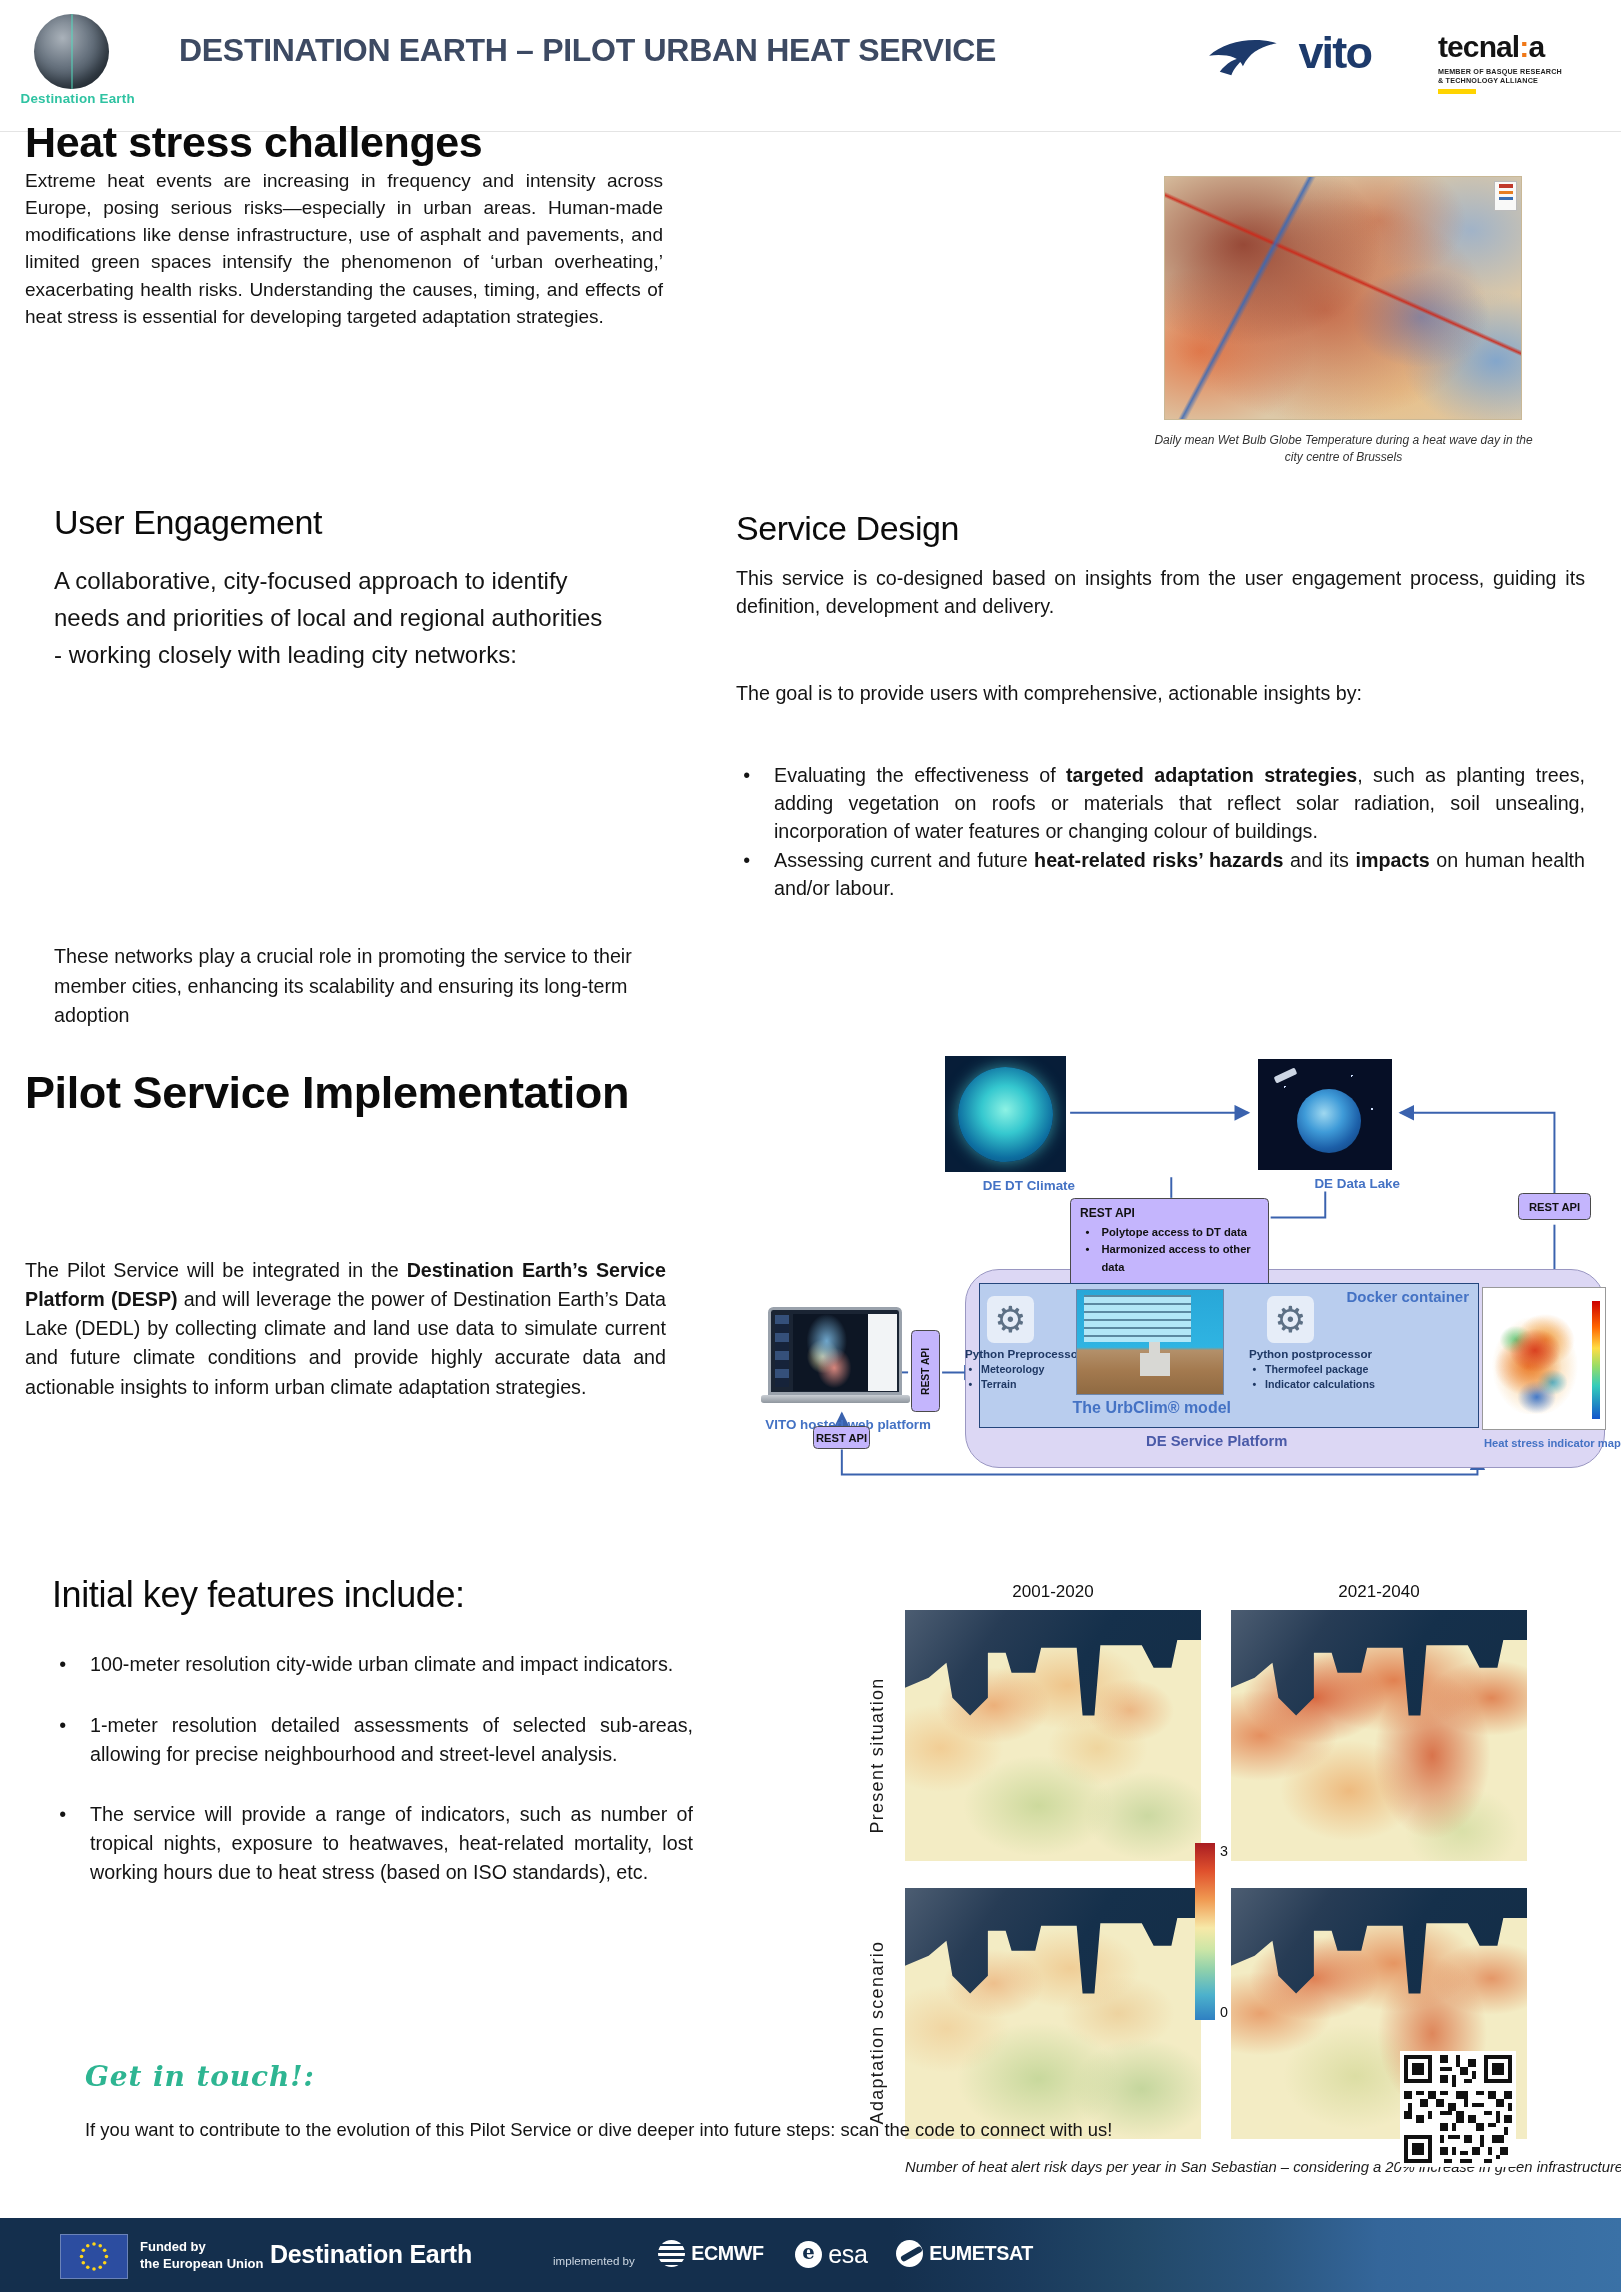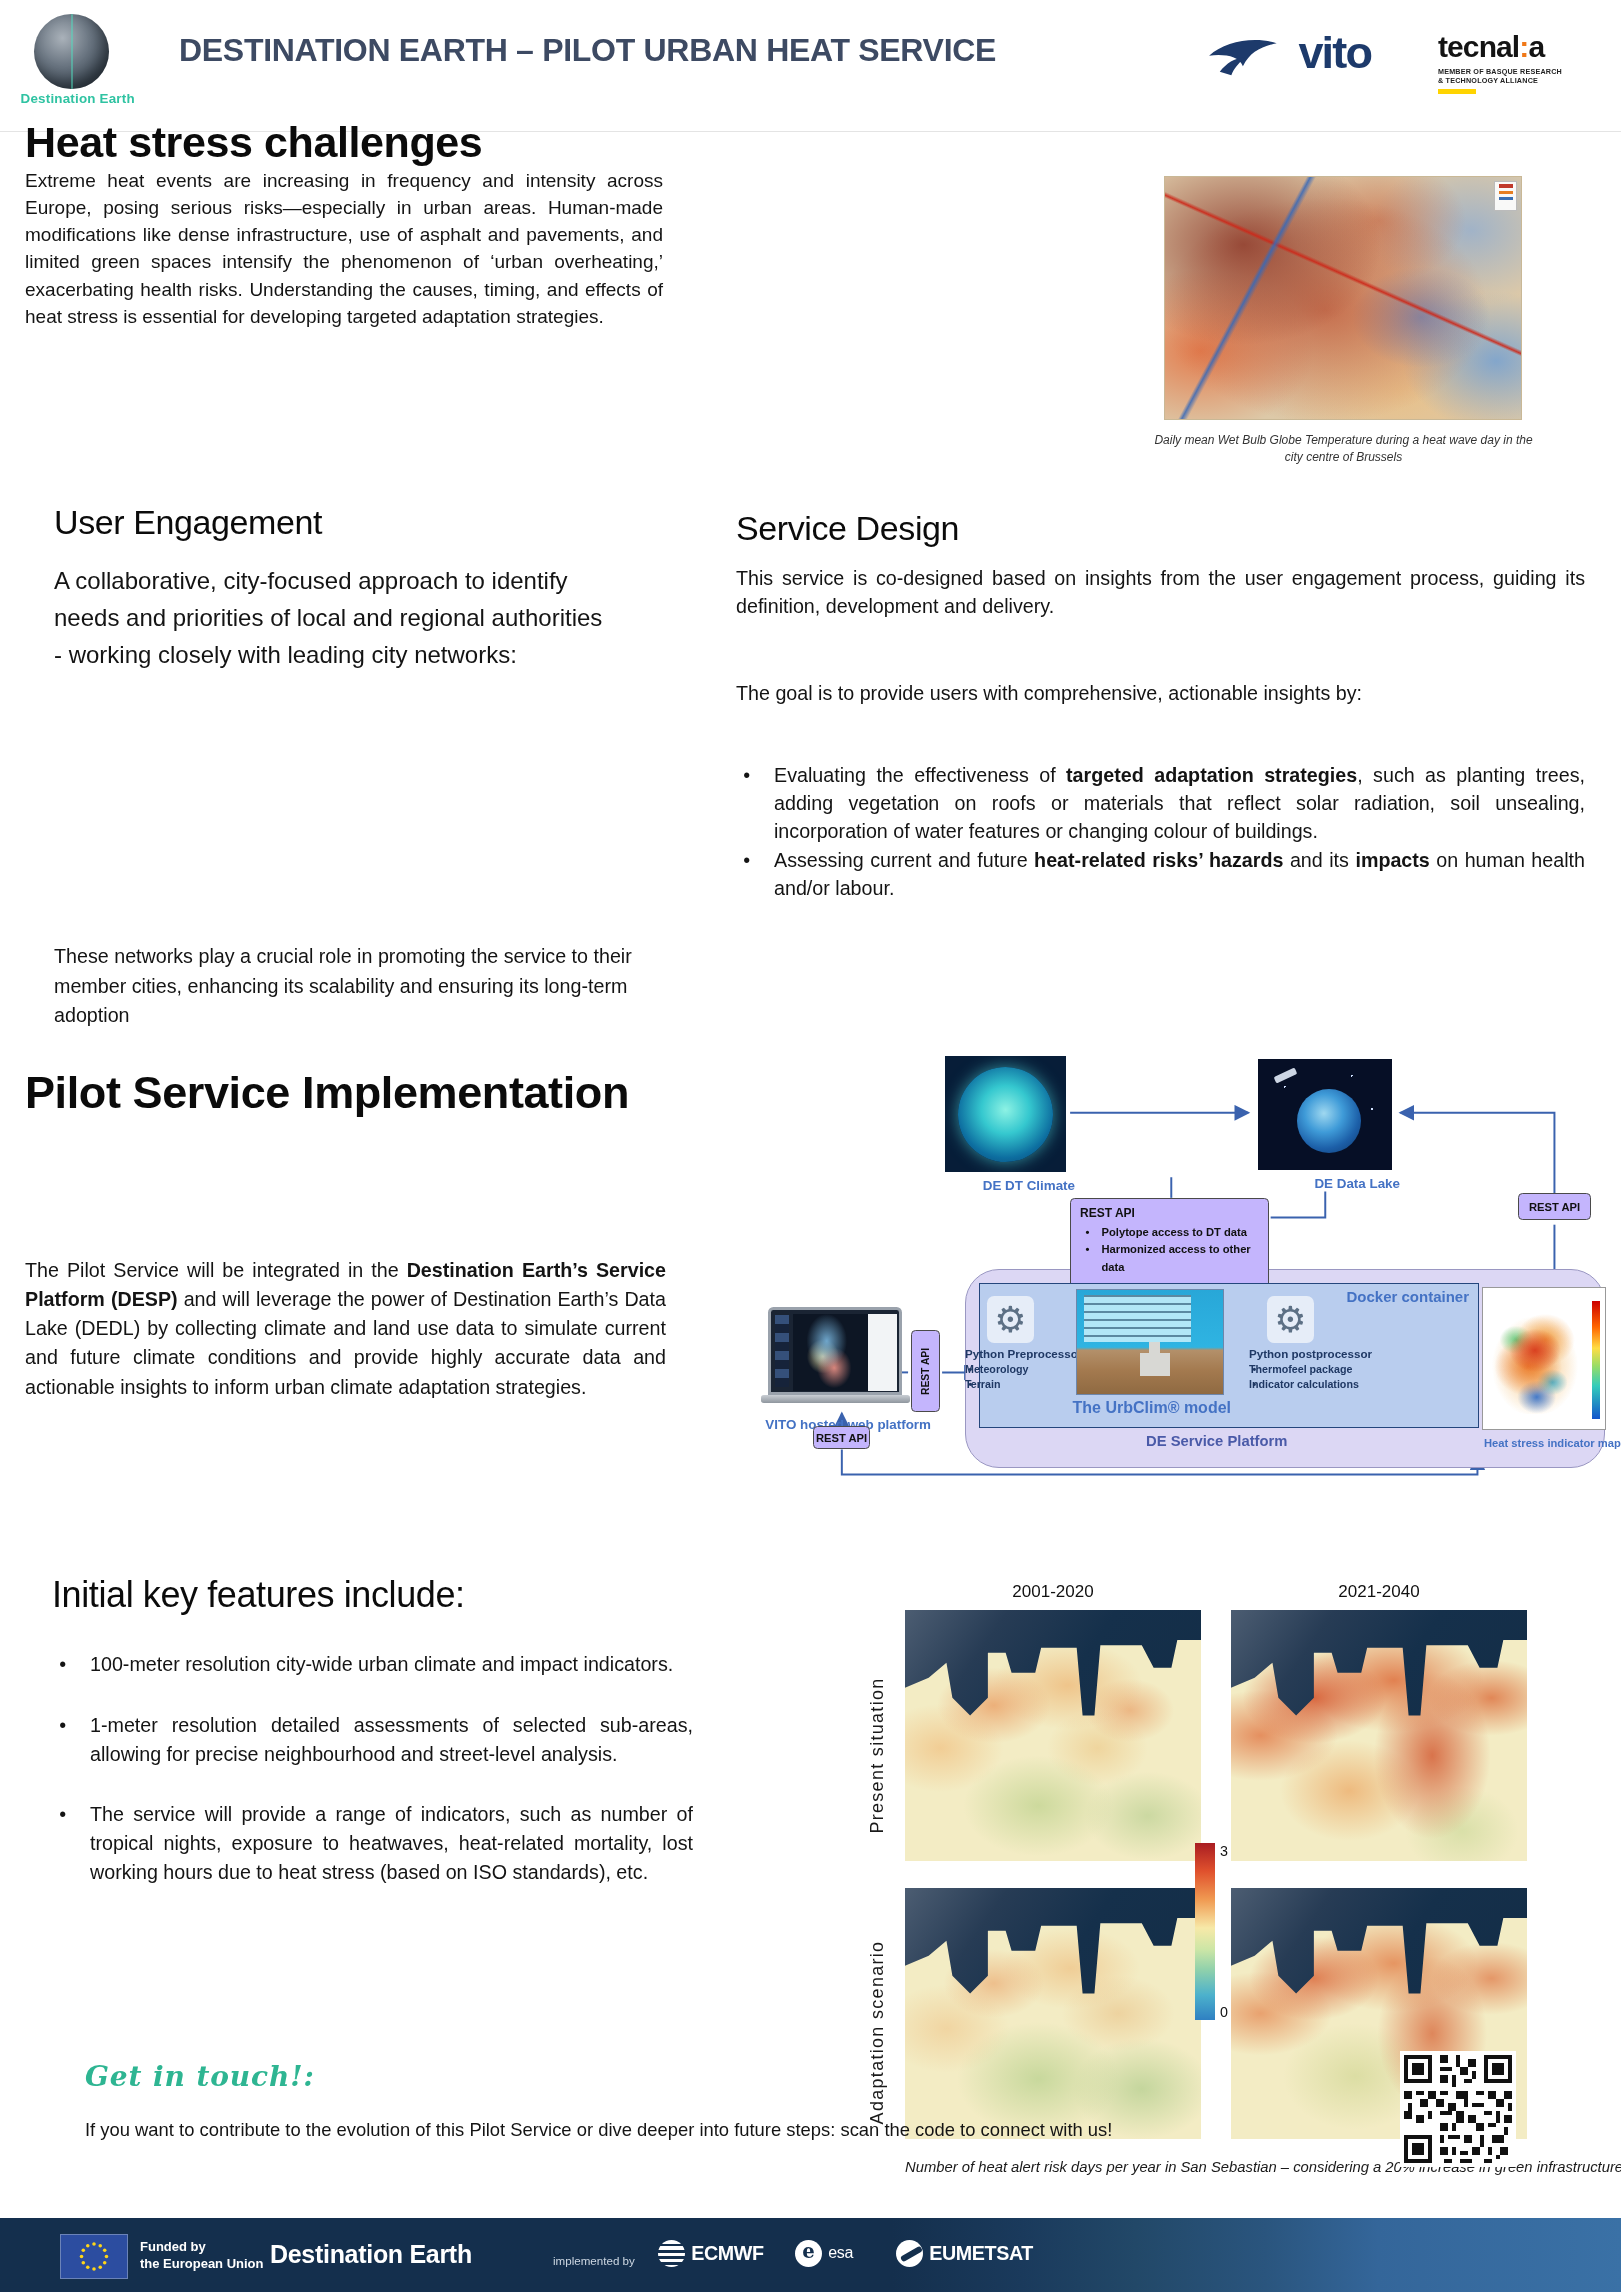--- a/index.html
+++ b/index.html
@@ -76,21 +76,21 @@
   .rest-big li::before{content:"\2022"; position:absolute; left:5.4px;}
   .rest-small { width:73px; height:27px; display:flex; align-items:center; justify-content:center; font-size:11.2px; font-weight:bold; }
   .lavender { position:absolute; left:204px; top:235px; width:640px; height:199px; background:#dcd7f4; border:1.8px solid #9a97c2; border-radius:34px; }
   .docker { position:absolute; left:218px; top:249px; width:500px; height:145px; background:#b9cdee; border:1.8px solid #24467c; }
   .docker-label { position:absolute; right:9px; top:3.6px; font-size:15px; font-weight:bold; color:#4472c4; }
   .gear-box { position:absolute; width:47px; height:47px; background:#e6edf8; border-radius:7.2px; display:flex; align-items:center; justify-content:center; }
   .gear-box span { font-size:36px; color:#5d7085; line-height:1; }
   .proc-text { position:absolute; width:134px; color:#1f3864; }
   .proc-text .t { font-size:11.6px; font-weight:bold; }
   .proc-text ul { list-style:none; margin-top:1.8px;}
-  .proc-text li { position:relative; font-size:10.7px; font-weight:bold; line-height:1.4;}
+  .proc-text li { position:relative; padding-left:16px; font-size:10.7px; font-weight:bold; line-height:1.4;}
   .proc-text li::before{content:"\2022"; position:absolute; left:3.6px;}
   .urbclim { position:absolute; left:315px; top:255px; width:148px; height:106px; border:0.9px solid #6d86ab; overflow:hidden;
       background:linear-gradient(180deg, #28a7d8 0%, #2fb4e2 55%, #b3906a 58%, #a3794e 78%, #8f6a42 100%);}
   .urbclim .eq { position:absolute; left:7.2px; top:5.4px; width:107px; height:47px; background:rgba(190,235,248,.92);
       background-image:repeating-linear-gradient(180deg, rgba(20,60,90,.55) 0 1.8px, transparent 1.8px 8px); }
   .urbclim .bldg { position:absolute; left:63px; top:63px; width:30px; height:23px; background:#d8d8d4; }
   .urbclim .bldg:before{content:"";position:absolute;left:9px;top:-10.7px;width:10.7px;height:10.7px;background:#d8d8d4;}
   .heatmaps { position:absolute; left:721px; top:253px; width:124px; height:143px; background:#fff; border:0.9px solid #999; }
   .heatmaps .blob { position:absolute; left:9px; top:19.7px; width:86px; height:106px;
       background:
@@ -470,21 +470,21 @@
     <div class="dest-earth">Destination Earth</div>
     <div class="impl-by">implemented by</div>
     <div class="flogo" style="left:658px;">
       <span class="fglyph ecmwf"></span>
       <span class="txt">ECMWF</span>
     </div>
     <div class="flogo" style="left:795px;">
       <span class="fglyph esa">
           <b>e</b>
         </span>
-      <span class="txt" style="font-weight:normal; font-size:16px;">esa</span>
+      <span class="txt" style="font-weight:normal; font-size:25px;">esa</span>
     </div>
     <div class="flogo" style="left:896px;">
       <span class="fglyph eumetsat"></span>
       <span class="txt">EUMETSAT</span>
     </div>
   </div>
 
 </div>
 
 

